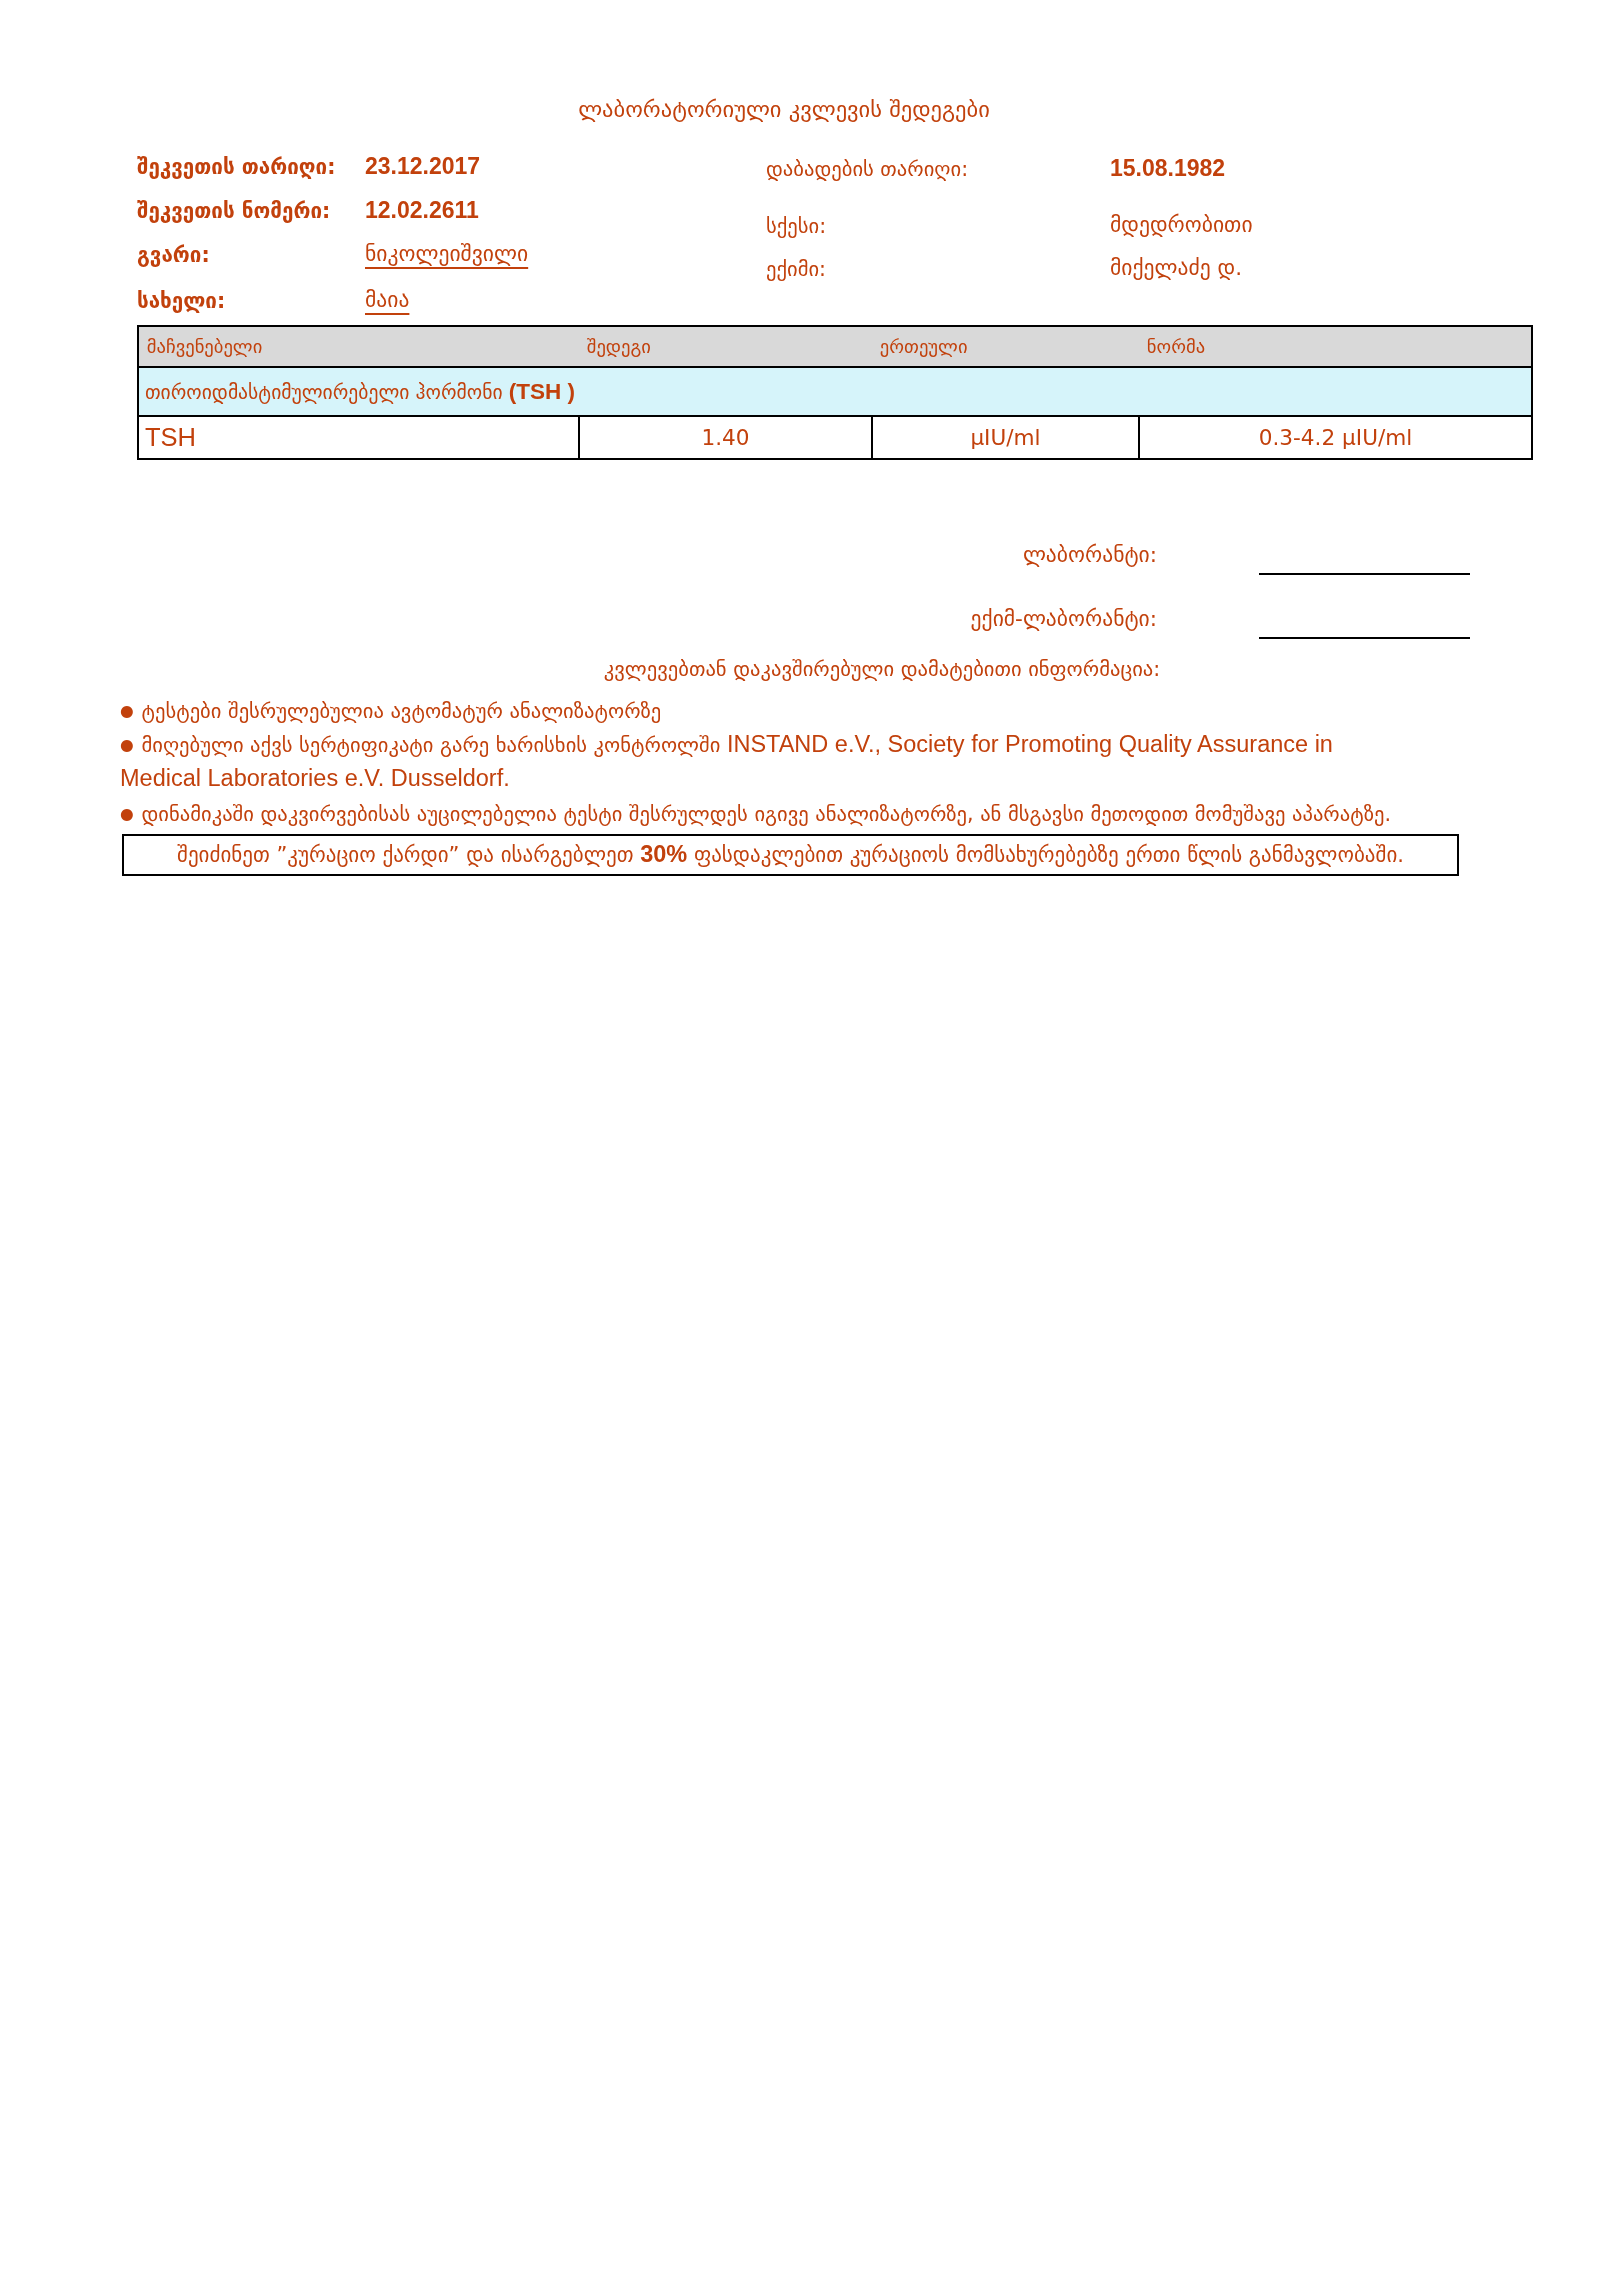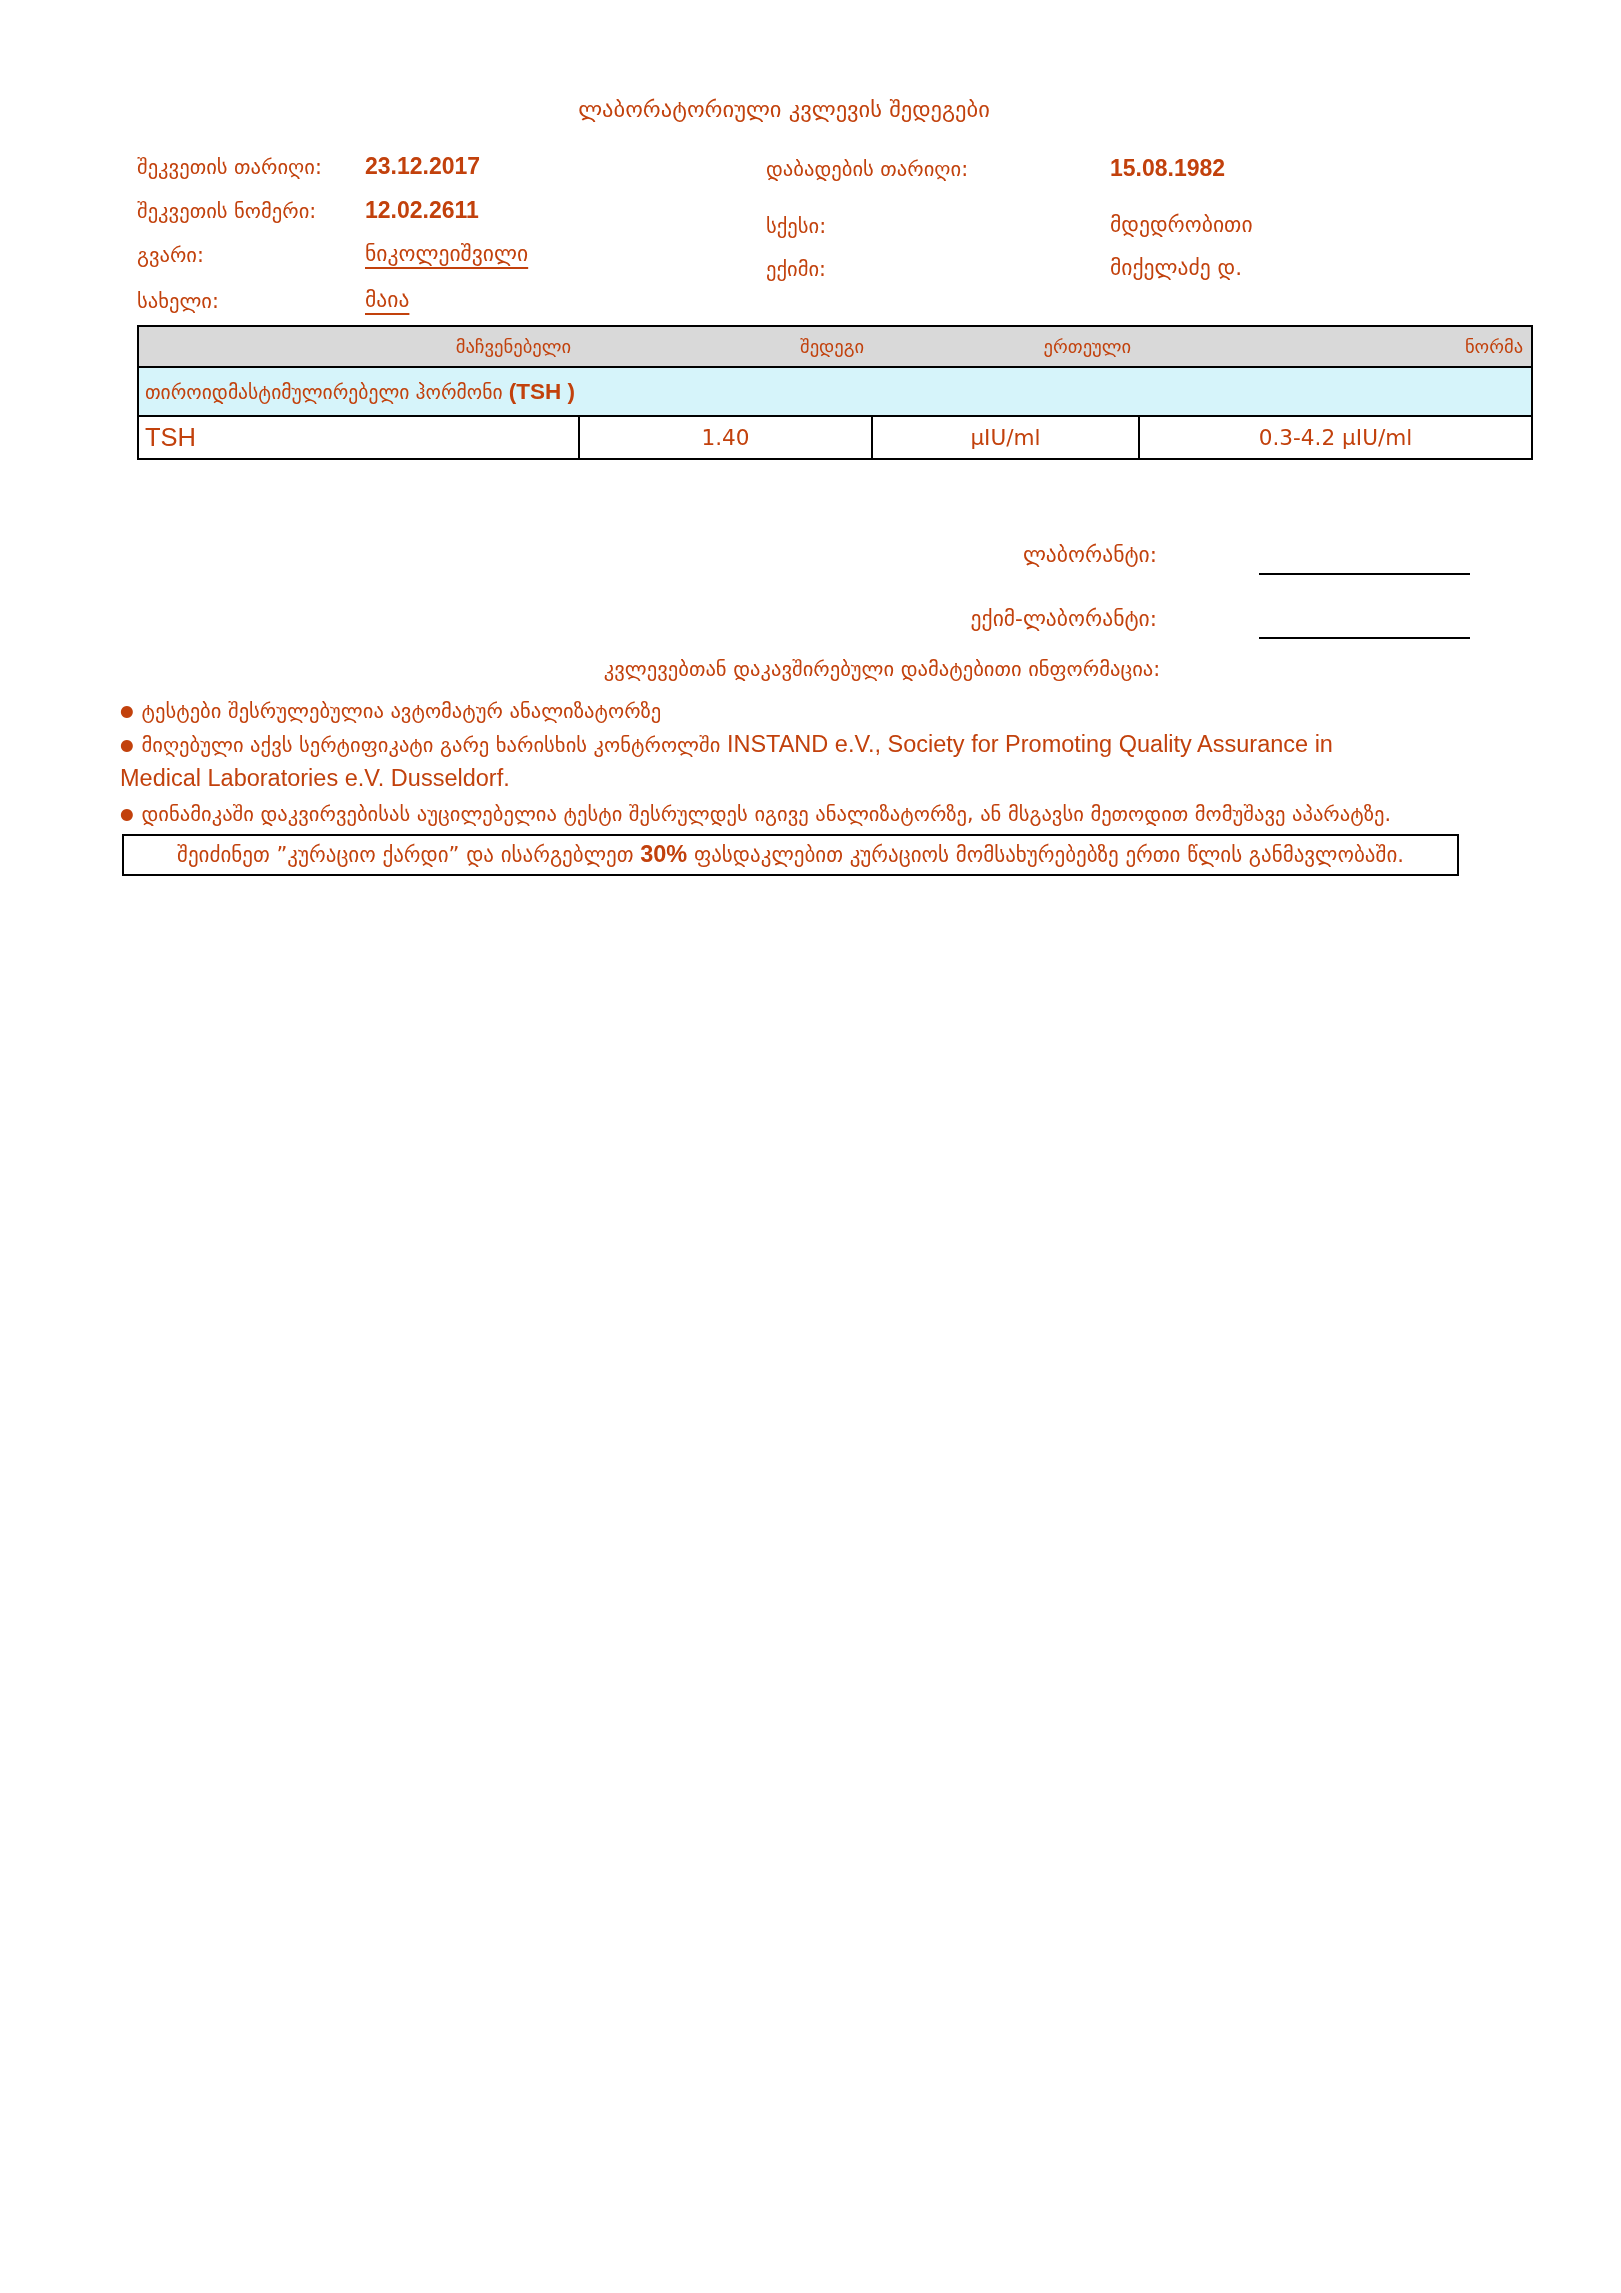--- a/index.html
+++ b/index.html
@@ -1,29 +1,29 @@
 <!DOCTYPE html>
 <html><head>
 <meta charset="utf-8">
 <style>
   html,body{margin:0;padding:0;background:#fff;}
   .page{position:relative;width:1621px;height:2294px;background:#ffffff;
         font-family:"DejaVu Sans",sans-serif;color:#c2410c;overflow:hidden;}
   .abs{position:absolute;}
   .title{left:137px;top:96px;width:1294px;text-align:center;font-size:22.5px;}
-  .lbl{font-size:20.6px;font-weight:normal;text-align:right;}
+  .lbl{font-size:20.6px;font-weight:bold;text-align:right;}
   .lbl-r{font-size:20.6px;}
   .val-b{font-family:"Liberation Sans",sans-serif;font-weight:bold;font-size:23px;}
   .val-g{font-size:21.6px;}
   .und{text-decoration:underline;text-underline-offset:5.9px;}
   
   table.results{position:absolute;left:137px;top:325px;width:1394px;
       border-collapse:collapse;table-layout:fixed;border:2px solid #000;}
   table.results td{padding:0 7.8px;overflow:hidden;white-space:nowrap;}
-  tr.thead td{height:39px;text-align:right;font-size:18.6px;border:none;border-bottom:2px solid #000;}
+  tr.thead td{height:39px;text-align:left;font-size:18.6px;border:none;border-bottom:2px solid #000;}
   tr.group td{height:47px;font-size:19.6px;border:none;border-bottom:2px solid #000;padding-left:5.9px;}
   tr.group b{font-family:"Liberation Sans",sans-serif;font-size:22.5px;}
   tr.data td{height:41px;font-size:21.6px;border:2px solid #000;}
   tr.data td.ind{font-family:"Liberation Sans",sans-serif;font-size:25.5px;padding-left:6px;}
   .ctr{text-align:center;}
   
   .sig-label{font-size:21.6px;width:314px;text-align:right;}
   .sig-line{width:211px;height:0;border-bottom:2px solid #000;}
   
   .addl-head{left:186px;top:657px;width:1392px;text-align:center;font-size:20.6px;}

